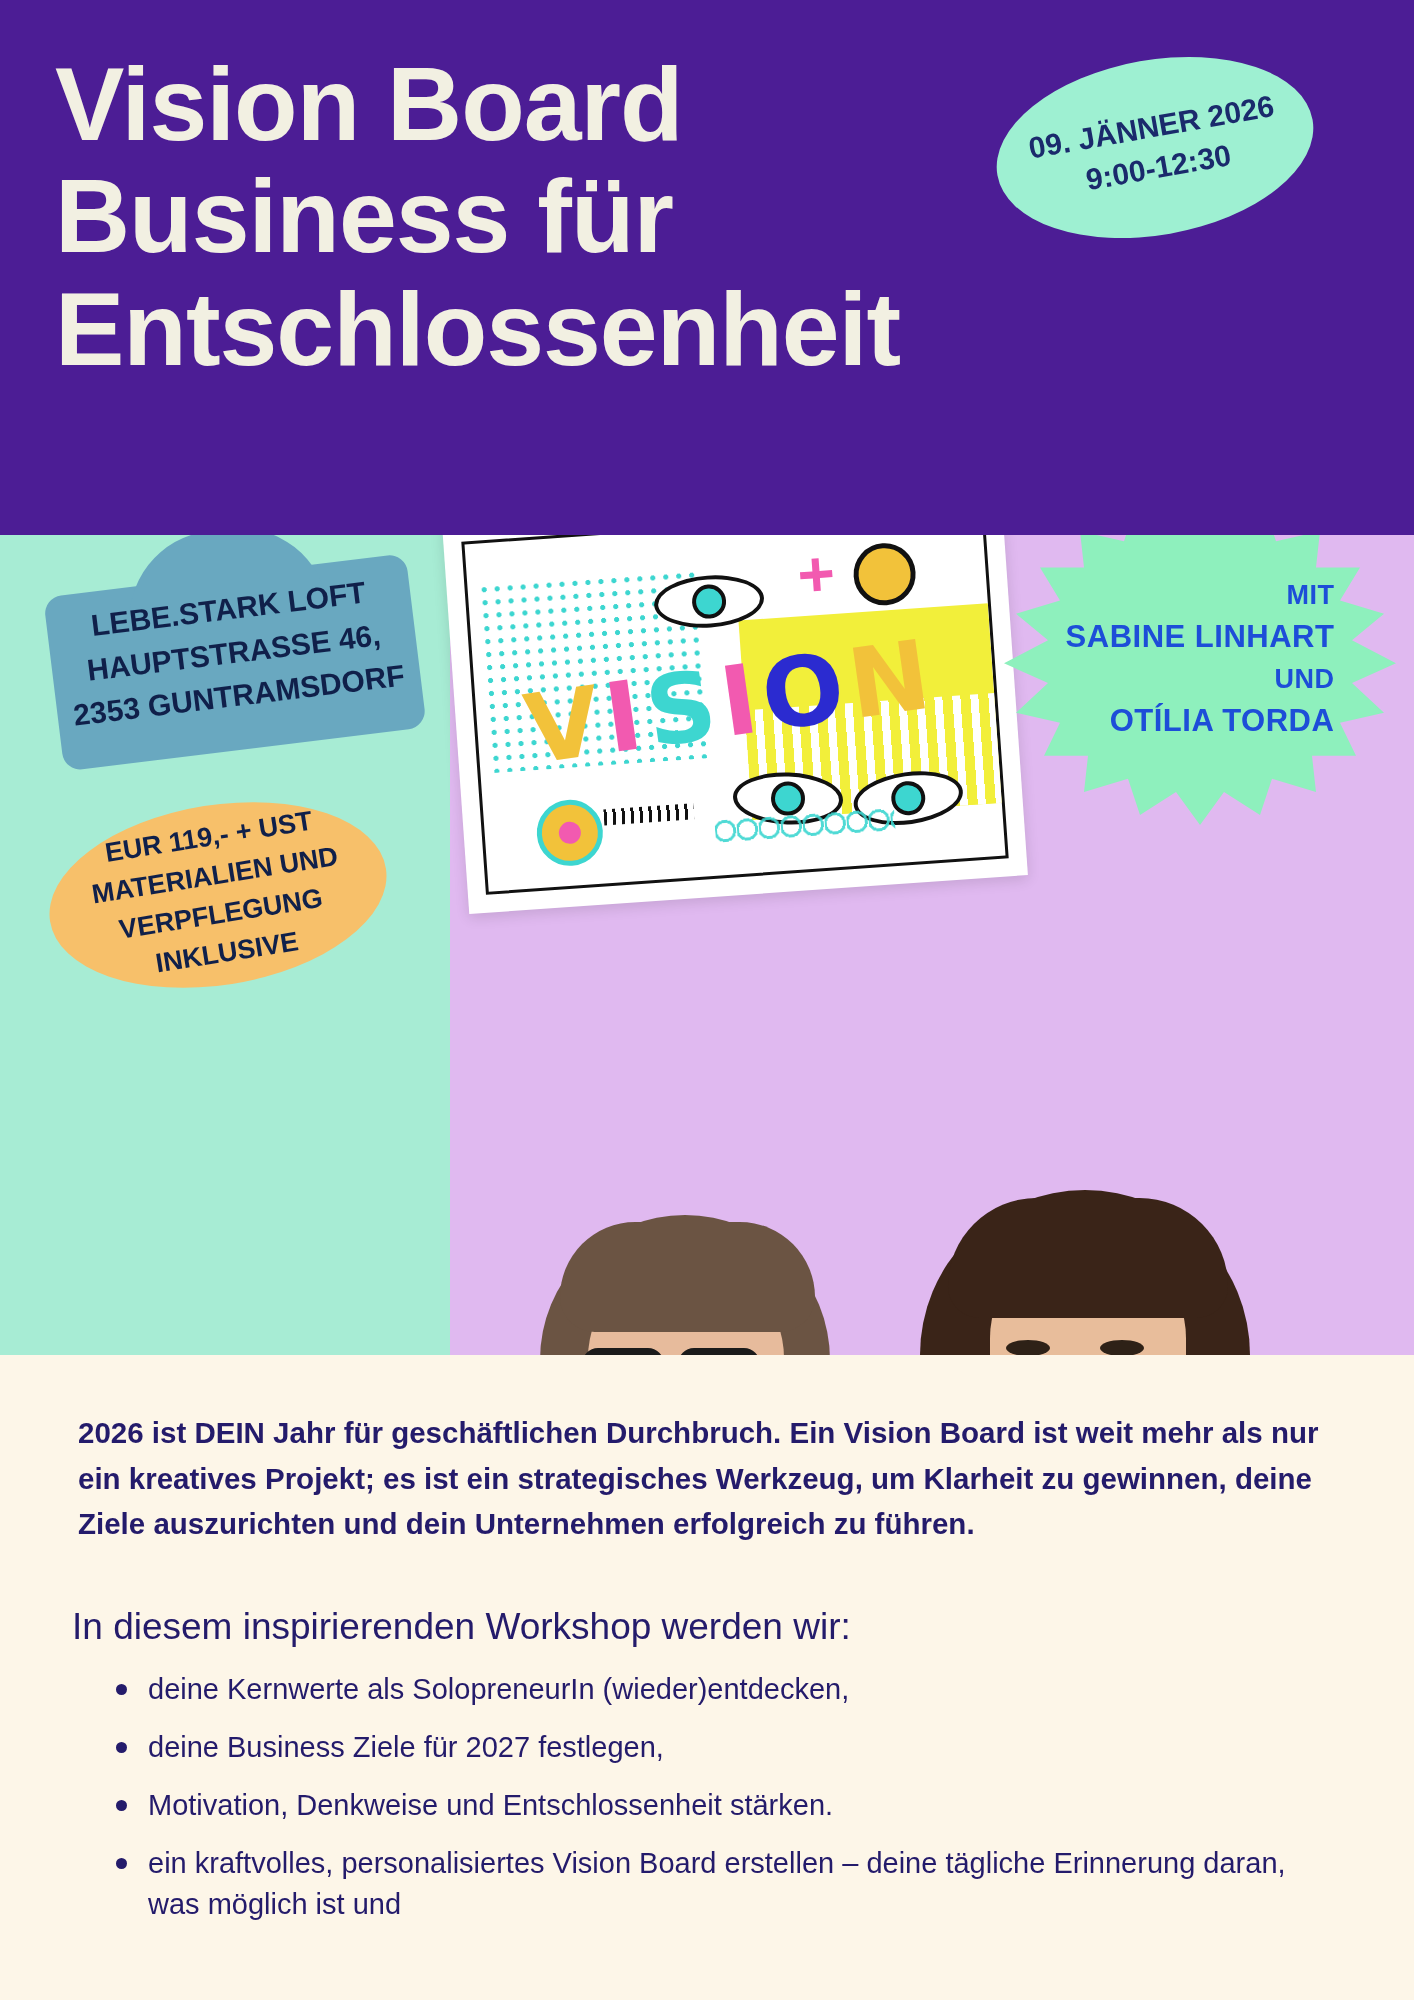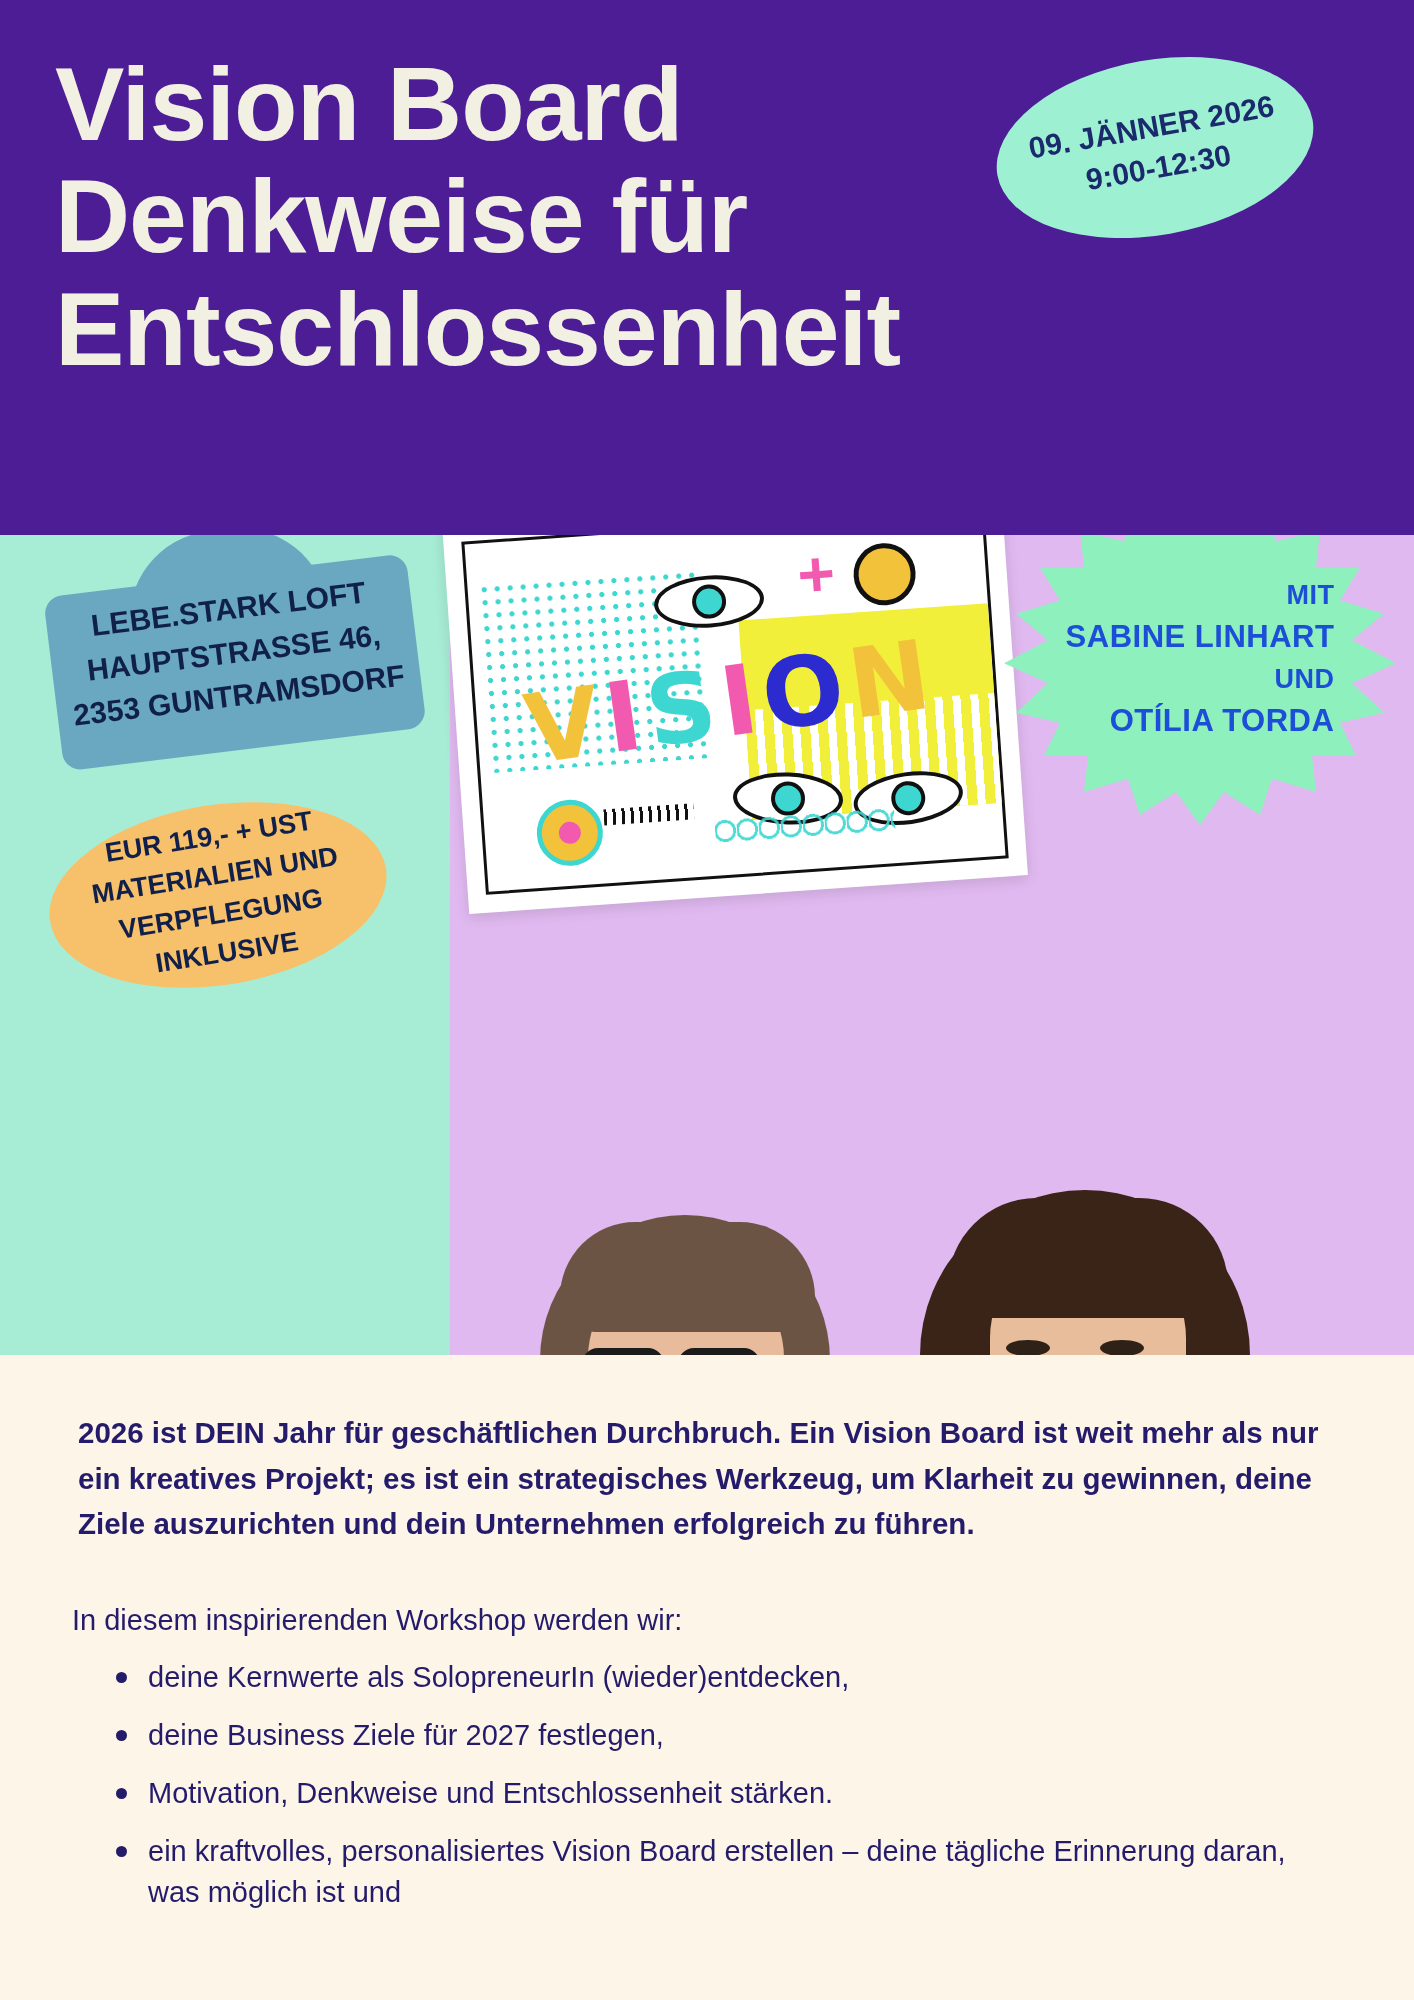--- a/index.html
+++ b/index.html
@@ -410,21 +410,21 @@
   .lead {
     text-align: left;
     color: #241b6b;
     font-weight: bold;
     font-size: 29.5px;
     line-height: 1.55;
     margin: 0 18px 52px 18px;
   }
   .intro {
     color: #241b6b;
-    font-size: 29px;
+    font-size: 37px;
     line-height: 1.5;
     margin-left: 12px;
     margin-bottom: 14px;
   }
   ul.bullets {
     list-style: none;
     margin: 0 0 0 42px;
     color: #241b6b;
     font-size: 29px;
     line-height: 1.42;
@@ -445,21 +445,21 @@
   }
 </style>
 </head>
 <body>
 
 <div class="poster">
 
   <div class="header">
     <h1 class="title">
       <span class="line">Vision Board</span>
-      <span class="line">Denkweise für</span>
+      <span class="line">Business für</span>
       <span class="line">Entschlossenheit</span>
     </h1>
     <div class="date-bubble">
       <span>09. JÄNNER 2026</span>
       <span>9:00-12:30</span>
     </div>
   </div>
 
   <div class="band">
     <div class="band-left"></div>

